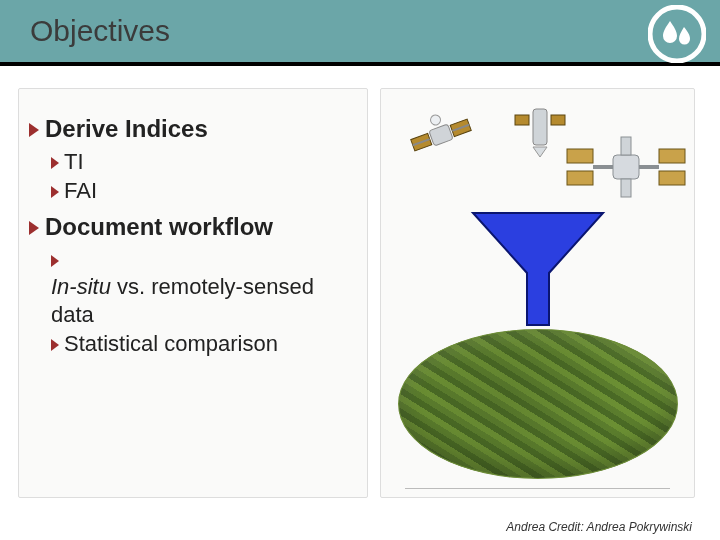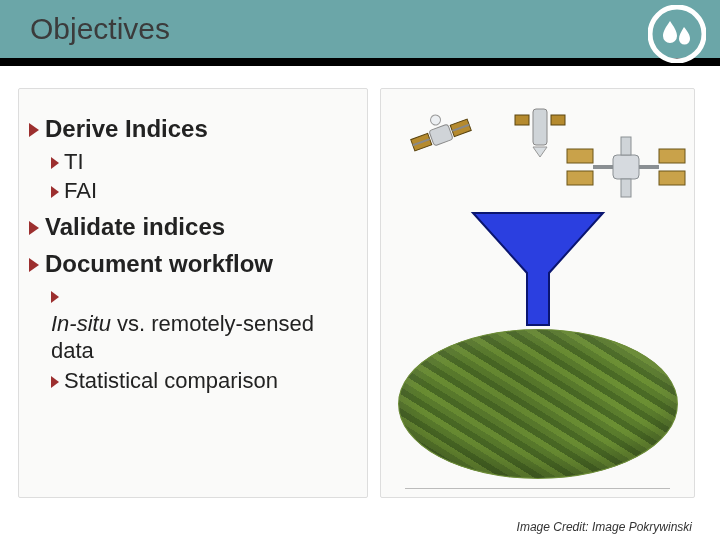--- a/index.html
+++ b/index.html
@@ -3,21 +3,21 @@
 <meta charset="utf-8">
 <style>
   * { margin: 0; padding: 0; box-sizing: border-box; }
   html, body { width: 720px; height: 540px; font-family: Arial, Helvetica, sans-serif; background: #fff; }
   .slide { width: 720px; height: 540px; position: relative; background: #fff; }
 
   .header {
     position: relative;
     height: 66px;
     background: #6ba6a8;
-    border-bottom: 8px solid #000000;
+    border-bottom: 4px solid #000000;
     display: flex;
     align-items: center;
     padding-left: 30px;
   }
   .header-title {
     font-size: 30px;
     color: #3b3b3b;
     font-weight: 400;
   }
   .logo-wrap {
@@ -140,23 +140,20 @@
       <div class="lvl1">
         <span class="arrow-bullet"></span><span class="text">Derive Indices</span>
       </div>
       <div class="lvl2">
         <span class="arrow-bullet sm"></span><span class="text">TI</span>
       </div>
       <div class="lvl2">
         <span class="arrow-bullet sm"></span><span class="text">FAI</span>
       </div>
 
-      <div class="lvl1">
-        <span class="arrow-bullet"></span><span class="text">Validate indices</span>
-      </div>
 
       <div class="lvl1">
         <span class="arrow-bullet"></span><span class="text">Document workflow</span>
       </div>
       <div class="lvl2">
         <span class="arrow-bullet sm"></span><span class="text"><span class="italic">In-situ</span><span> vs. remotely-sensed data</span></span>
       </div>
       <div class="lvl2">
         <span class="arrow-bullet sm"></span><span class="text">Statistical comparison</span>
       </div>
@@ -209,15 +206,15 @@
           <path d="M10 6 L140 6 L86 66 L86 118 L64 118 L64 66 Z" fill="#2b3fe0" stroke="#0a1570" stroke-width="2"></path>
         </svg>
       </div>
 
       <div class="algae"></div>
       <div class="sep-line"></div>
     </div>
 
   </div>
 
-  <div class="credit">Image Credit: Image Pokrywinski</div>
+  <div class="credit">Andrea Credit: Andrea Pokrywinski</div>
 
 </div>
 
 </body></html>

